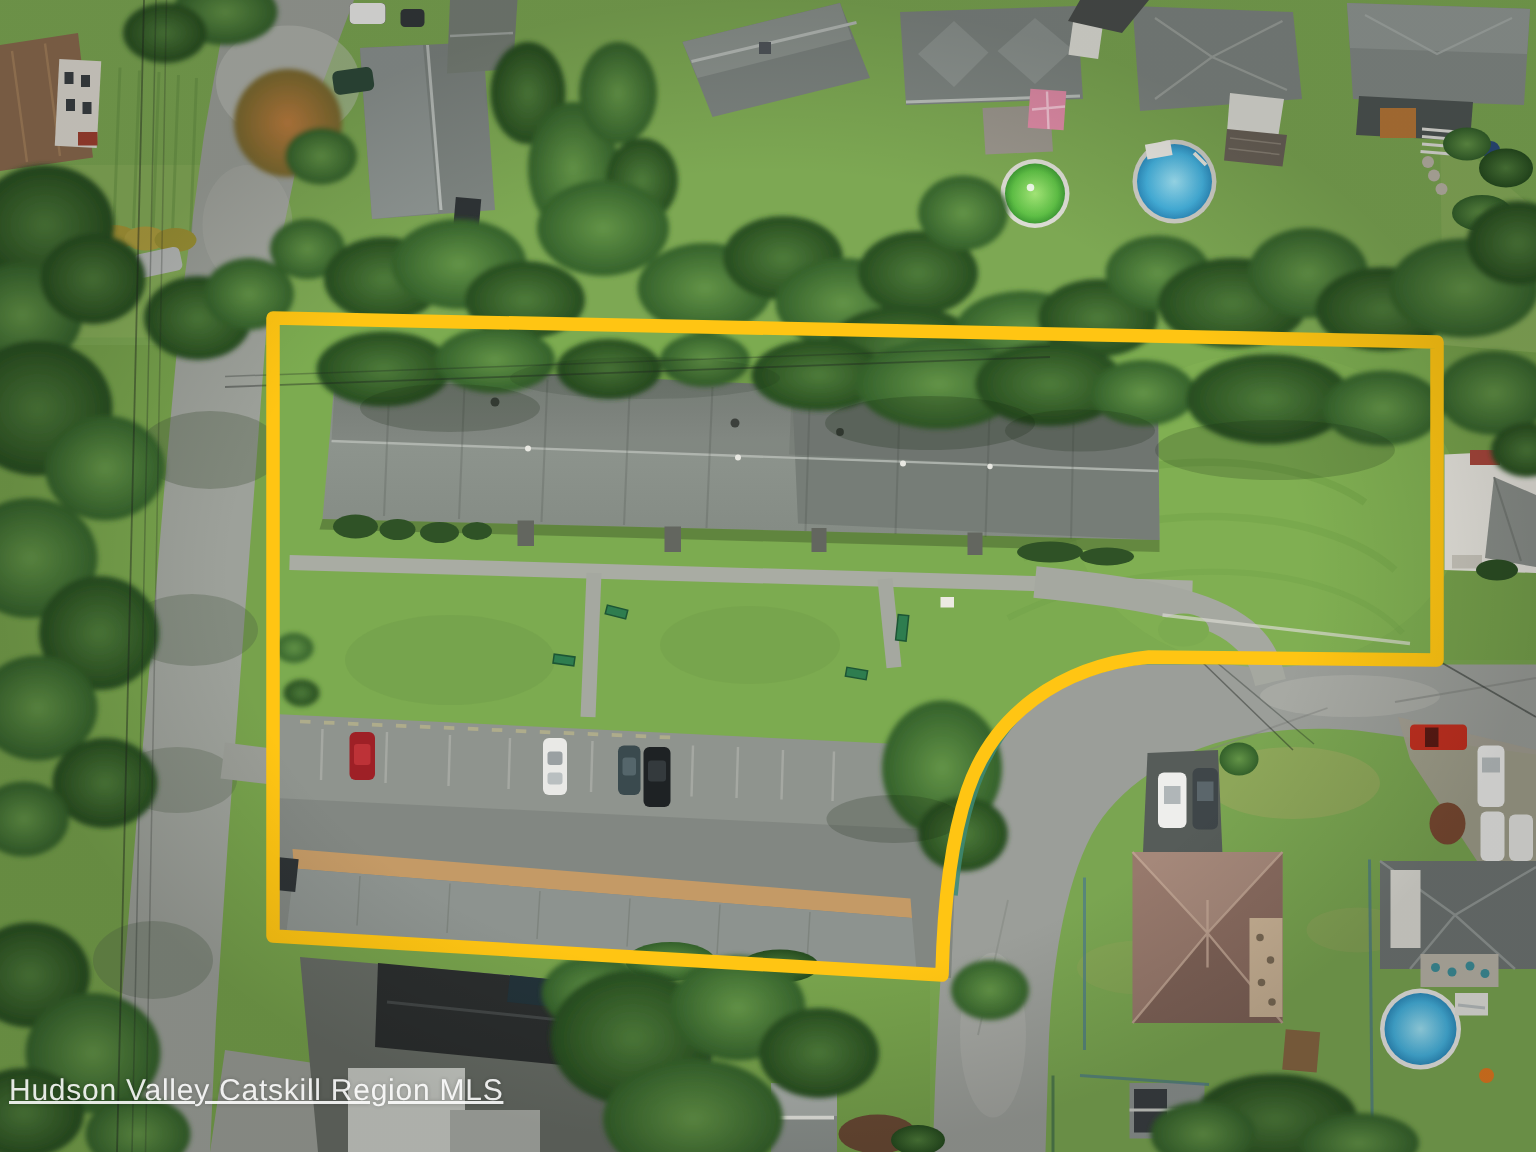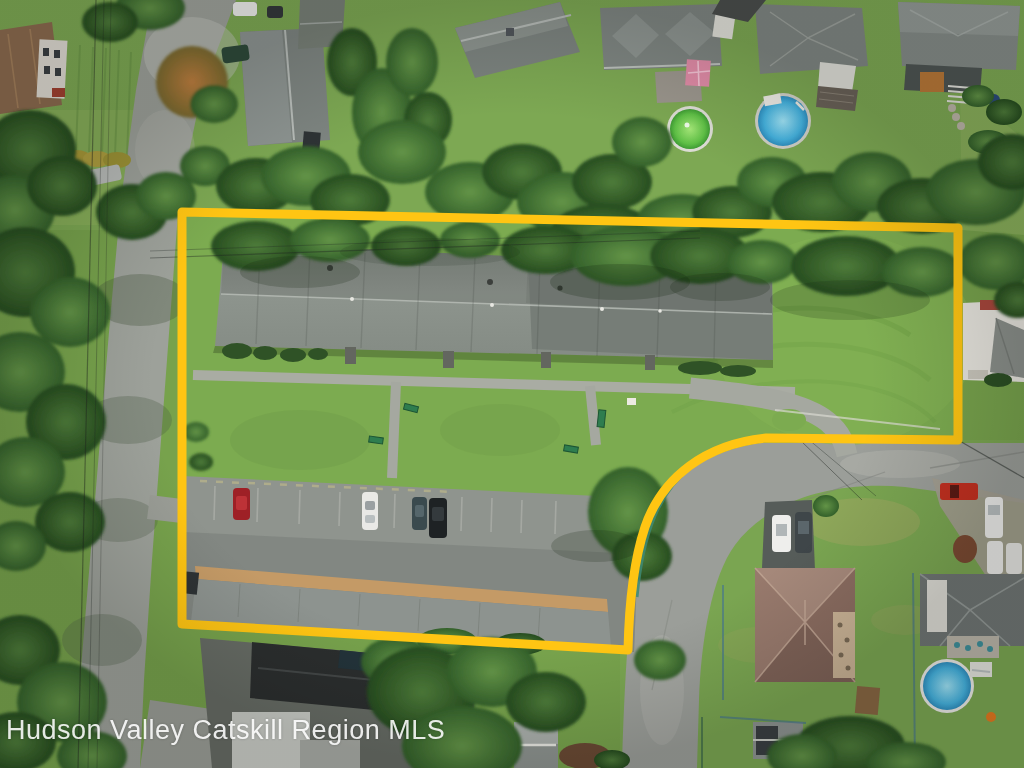--- a/index.html
+++ b/index.html
@@ -1,21 +1,21 @@
 <!DOCTYPE html>
 <html style="--color-boundary: #FFC513; --color-watermark: #FFFFFF; --color-grass: #77A24C; --color-parcel_lawn: #7CAB50; --color-road: #9DA19A; --color-asphalt: #8F948E; --color-main_roof: #868D86; --color-storage_roof_trim: #C49A66; --color-pool_green: #5FC046; --color-pool_blue: #45B2DE; --color-guardrail: #3E8A74;"><head>
 <meta charset="utf-8">
 <style>
   html,body{margin:0;padding:0;background:#222;}
   #stage{position:relative;width:1024px;height:768px;overflow:hidden;
          font-family:"Liberation Sans",sans-serif;background:#77a24c;}
   #stage svg{position:absolute;left:0;top:0;display:block;}
-  #watermark{position:absolute;left:6px;top:716px;font-size:27px;line-height:1.1;
+  #watermark{position:absolute;left:6px;top:716px;font-size:20px;line-height:1.1;
              color:var(--color-watermark,#fff);opacity:.88;letter-spacing:.5px;
-             text-shadow:0 0 3px rgba(0,0,0,.25);white-space:nowrap;user-select:none;}
+             text-shadow:0 0 3px rgba(0,0,0,.25);white-space:nowrap;user-select:none;text-decoration:underline;}
 </style>
 </head>
 <body>
 
 <div id="stage">
 <svg width="1024" height="768" viewBox="0 0 1024 768">
   <defs>
     <radialGradient id="tD">
           <stop offset="0%" stop-color="#4e7c3a"></stop>
           <stop offset="100%" stop-color="#264c1f"></stop>

